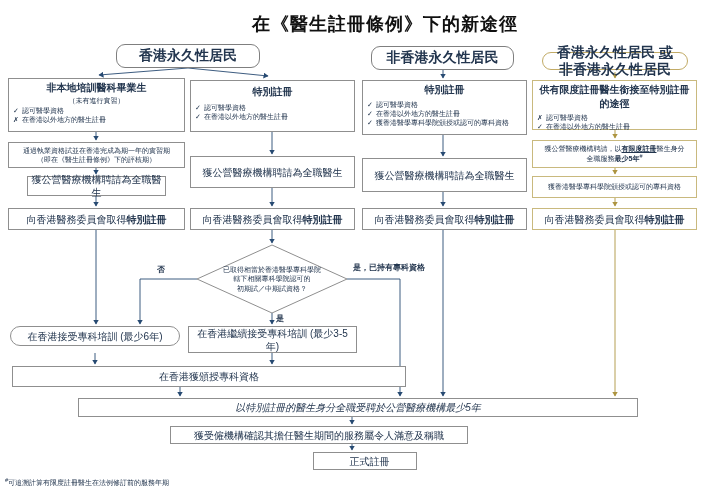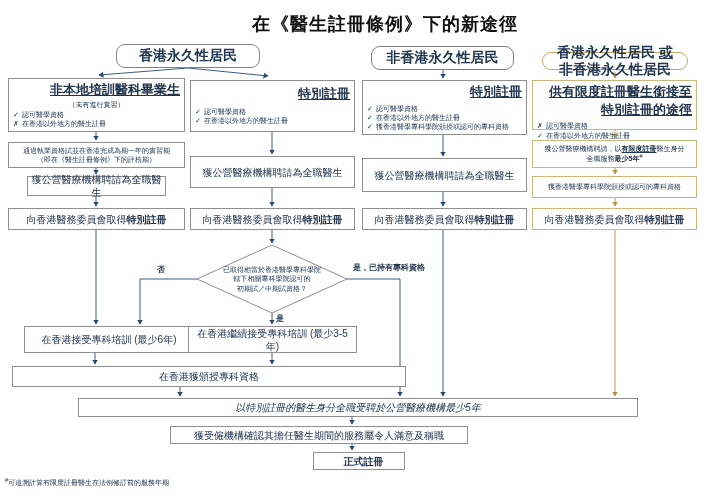--- a/index.html
+++ b/index.html
@@ -24,21 +24,21 @@
     display:flex;align-items:center;justify-content:center;
     font-size:10px;text-align:center;line-height:1.3;padding:1px 3px;
   }
   .box.gold{border-color:#c9b97e;}
   .crit{
     border:1px solid #8f8f8f;background:#fff;font-size:7px;line-height:1.35;
     padding:2px 4px;
   }
   .crit.gold{border-color:#c9b97e;}
   .crit .hdr{
-    text-align:right;font-weight:bold;text-decoration:underline;font-size:13px;
+    text-align:center;font-weight:bold;font-size:10px;
     margin-bottom:1px;
   }
   .crit .sub{text-align:center;margin-bottom:1px;}
   .crit .row{display:flex;gap:3px;align-items:flex-start;}
   .crit .mk{font-weight:bold;}
   .b{font-weight:bold;}
   .bu{font-weight:bold;text-decoration:underline;}
   .u{text-decoration:underline;}
   .lbl{font-size:8px;font-weight:bold;color:#22354e;}
   #diamond-text{
@@ -204,37 +204,37 @@
 
   <div class="abs" id="diamond-text">
     <span>已取得相當於香港醫學專科學院</span><br>
     <span>轄下相關專科學院認可的</span><br>
     <span>初期試／中期試資格？</span>
   </div>
   <div class="abs lbl" style="left:157px;top:264px;">否</div>
   <div class="abs lbl" style="left:276px;top:313px;">是</div>
   <div class="abs lbl" style="left:353px;top:262px;">是，已持有專科資格</div>
 
-  <div class="abs box" style="left:24px;top:326px;width:170px;height:27px;">
+  <div class="abs box" style="left:10px;top:326px;width:170px;height:20px;border-radius:10px;">
     <span>在香港接受專科培訓 (最少6年)</span>
   </div>
   <div class="abs box" style="left:188px;top:326px;width:169px;height:27px;">
     <span>在香港繼續接受專科培訓 (最少3-5年)</span>
   </div>
   <div class="abs box" style="left:12px;top:366px;width:394px;height:21px;">
     <span>在香港獲頒授專科資格</span>
   </div>
 
   <div class="abs box" style="left:78px;top:398px;width:560px;height:19px;font-style:italic;">
     <span>以特別註冊的醫生身分全職受聘於公營醫療機構最少5年</span>
   </div>
   <div class="abs box" style="left:170px;top:426px;width:298px;height:18px;">
     <span>獲受僱機構確認其擔任醫生期間的服務屬令人滿意及稱職</span>
   </div>
-  <div class="abs box" style="left:313px;top:452px;width:92px;height:18px;font-weight:bold;padding-left:12px;">
+  <div class="abs box" style="left:313px;top:452px;width:104px;height:18px;font-weight:normal;padding-left:12px;">
     <span>正式註冊</span>
   </div>
 
   <div class="abs" id="footnote">
     <sup>#</sup><span>可追溯計算有限度註冊醫生在法例修訂前的服務年期</span>
   </div>
 
 </div>
 
 </body></html>

